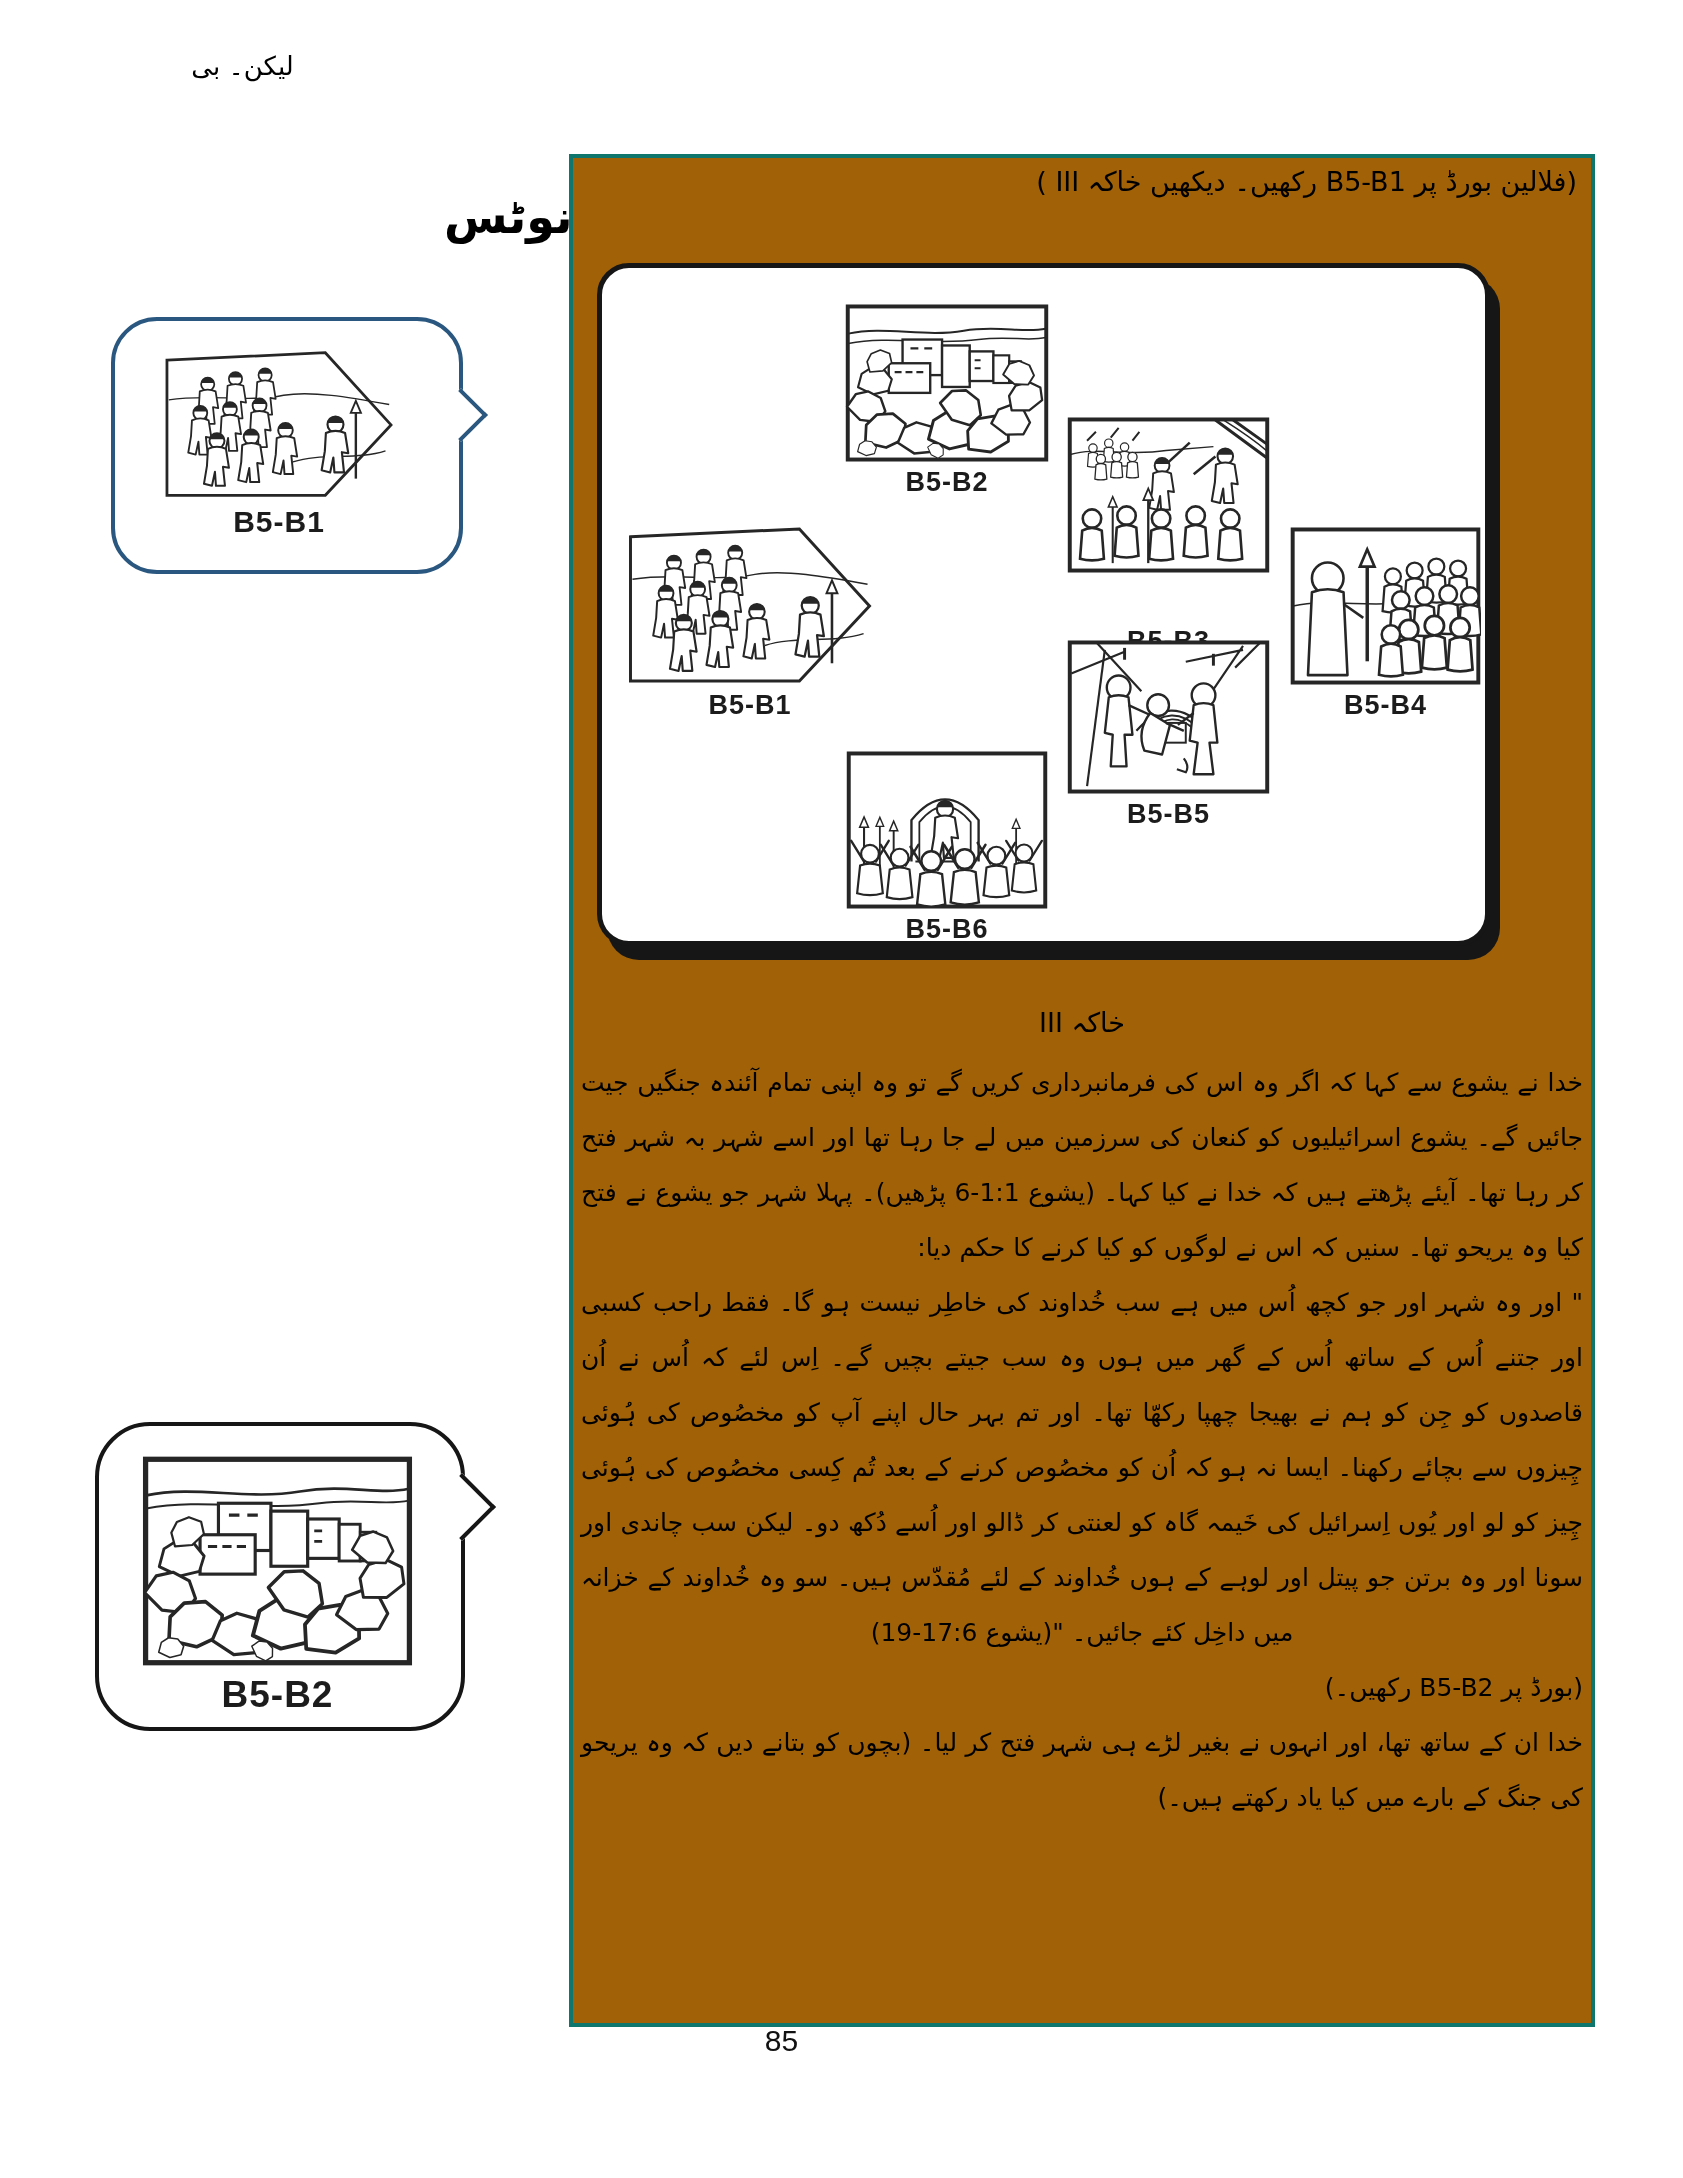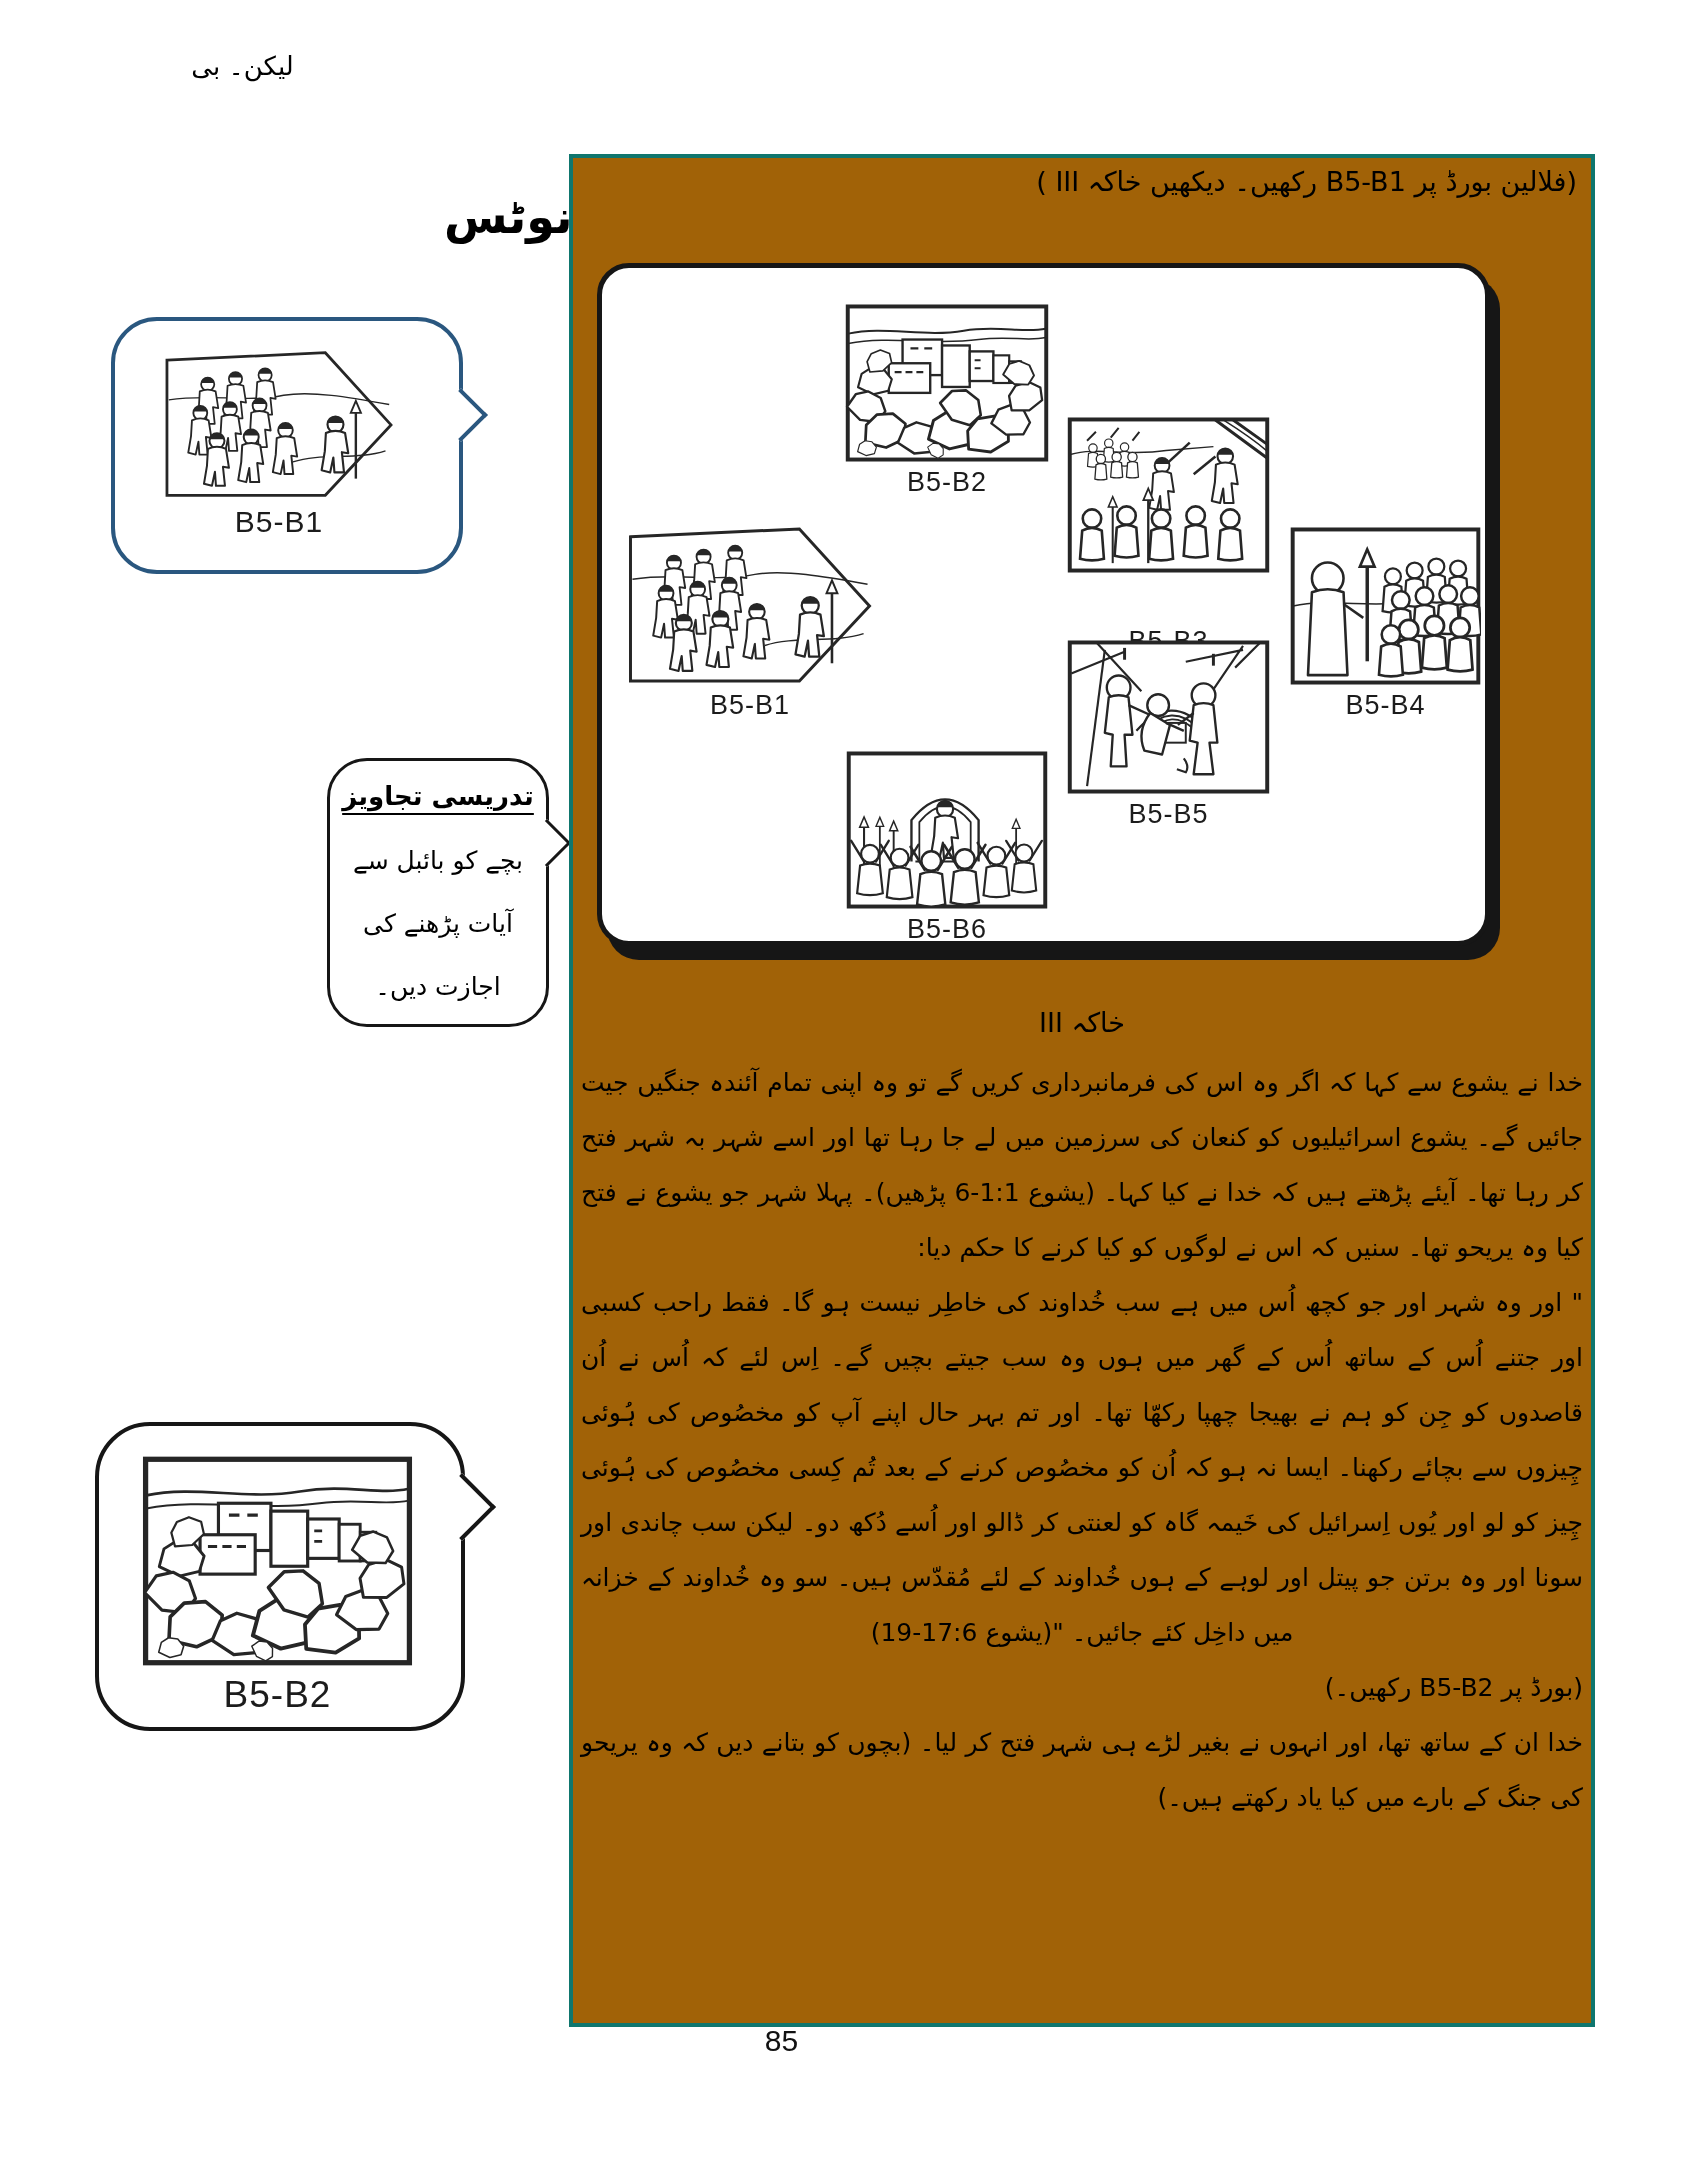--- a/index.html
+++ b/index.html
@@ -18,21 +18,21 @@
   .bubble-tips{left:327px;top:758px;width:222px;height:269px;border:3px solid #161616;border-radius:40px;}
   .bubble-b2{left:95px;top:1422px;width:370px;height:309px;border:4px solid #161616;border-radius:55px;}
   .tail{position:absolute;background:#fff;transform:rotate(45deg);}
   .tail-blue{right:-21px;top:75px;width:38px;height:38px;border-top:4px solid #2a577f;border-right:4px solid #2a577f;}
   .tail-tips{right:-18px;top:65px;width:34px;height:34px;border-top:3px solid #161616;border-right:3px solid #161616;}
   .tail-b2{right:-25px;top:57px;width:48px;height:48px;border-top:4px solid #161616;border-right:4px solid #161616;}
 
   .bubble-art-col{position:absolute;display:flex;flex-direction:column;align-items:center;}
   .bubble-b1 .bubble-art-col{left:46px;top:28px;width:236px;}
   .bubble-b2 .bubble-art-col{left:38px;top:30px;width:281px;}
-  .flannel-label{font-family:"Liberation Sans","DejaVu Sans",sans-serif;font-weight:normal;
+  .flannel-label{font-family:"Liberation Sans","DejaVu Sans",sans-serif;font-weight:bold;
                  color:#1c1c1c;letter-spacing:1px;}
   .bubble-b1 .flannel-label{font-size:30px;margin-top:6px;}
   .bubble-b2 .flannel-label{font-size:37px;margin-top:8px;}
 
   .tips-content{position:absolute;inset:0;padding-top:20px;direction:rtl;text-align:center;}
   .tips-title{font-size:26px;font-weight:bold;text-decoration:underline;
               text-underline-offset:8px;margin-bottom:18px;}
   .tips-line{font-size:25px;line-height:63px;}
 
   
@@ -228,29 +228,20 @@
   <div class="bubble bubble-b1">
     <div class="tail tail-blue"></div>
     <div class="bubble-art-col">
       <svg width="236" height="150" viewBox="0 0 250 162">
           <use href="#b1art"></use>
         </svg>
       <div class="flannel-label">B5-B1</div>
     </div>
   </div>
 
-  <div class="bubble bubble-tips">
-    <div class="tail tail-tips"></div>
-    <div class="tips-content">
-      <div class="tips-title">تدریسی تجاویز</div>
-      <div class="tips-line">بچے کو بائبل سے</div>
-      <div class="tips-line">آیات پڑھنے کی</div>
-      <div class="tips-line">اجازت دیں۔</div>
-    </div>
-  </div>
 
   <div class="bubble bubble-b2">
     <div class="tail tail-b2"></div>
     <div class="bubble-art-col">
       <svg width="281" height="210" viewBox="0 0 206 160">
           <use href="#cityart"></use>
         </svg>
       <div class="flannel-label">B5-B2</div>
     </div>
   </div>

